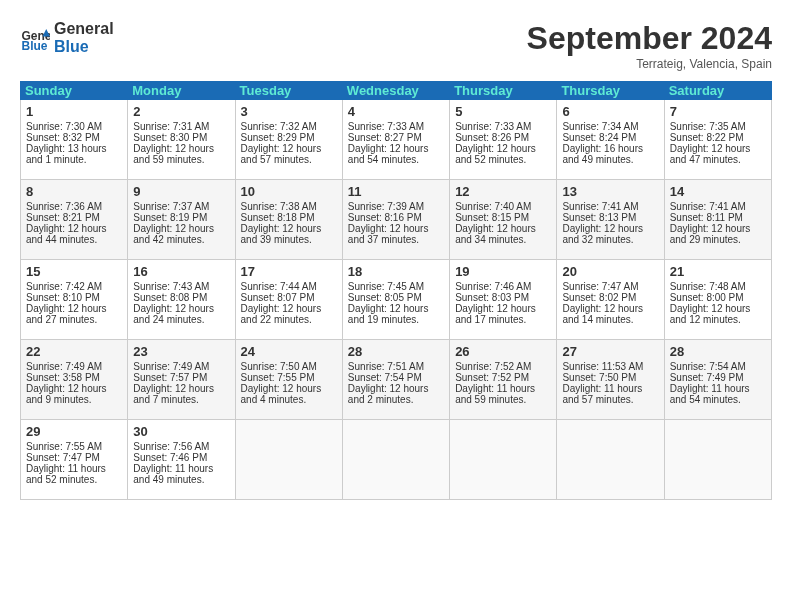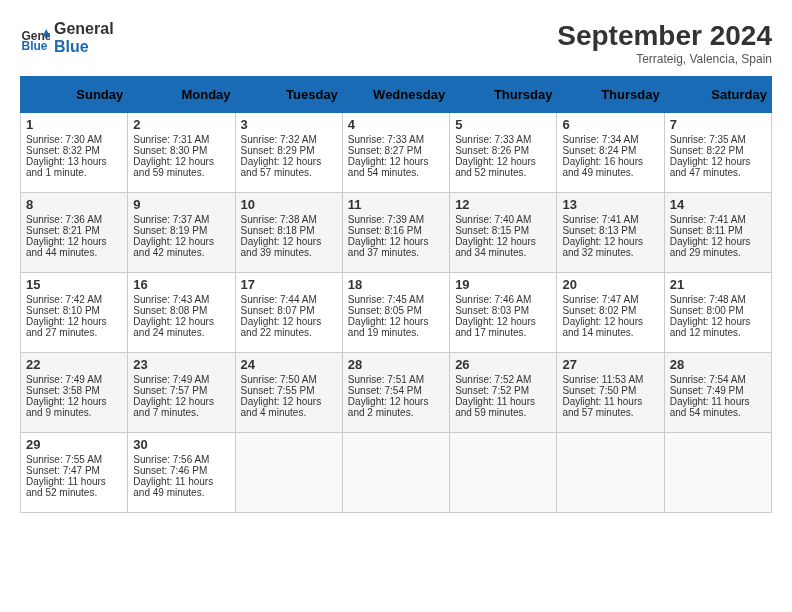--- a/index.html
+++ b/index.html
@@ -22,40 +22,40 @@
       gap: 4px;
     }
     .logo-icon {
       width: 30px;
       height: 30px;
     }
     .title-area {
       text-align: right;
     }
     .month-title {
-      font-size: 28px;
+      font-size: 32px;
       font-weight: bold;
       color: #333;
     }
     .location-title {
       font-size: 12px;
       color: #555;
     }
     table {
       width: 100%;
       border-collapse: collapse;
       table-layout: fixed;
     }
     th {
       background-color: #1a6bb5;
-      color: #000000;
+      color: #5eead4;
       font-size: 13px;
       font-weight: bold;
-      padding: 10px 4px;
-      text-align: right;
+      padding: 1px 4px;
+      text-align: left;
       border: 1px solid #1a6bb5;
     }
     td {
       vertical-align: top;
       border: 1px solid #ccc;
       padding: 4px 5px;
       font-size: 10px;
       color: #333;
       background: #fff;
       height: 80px;

